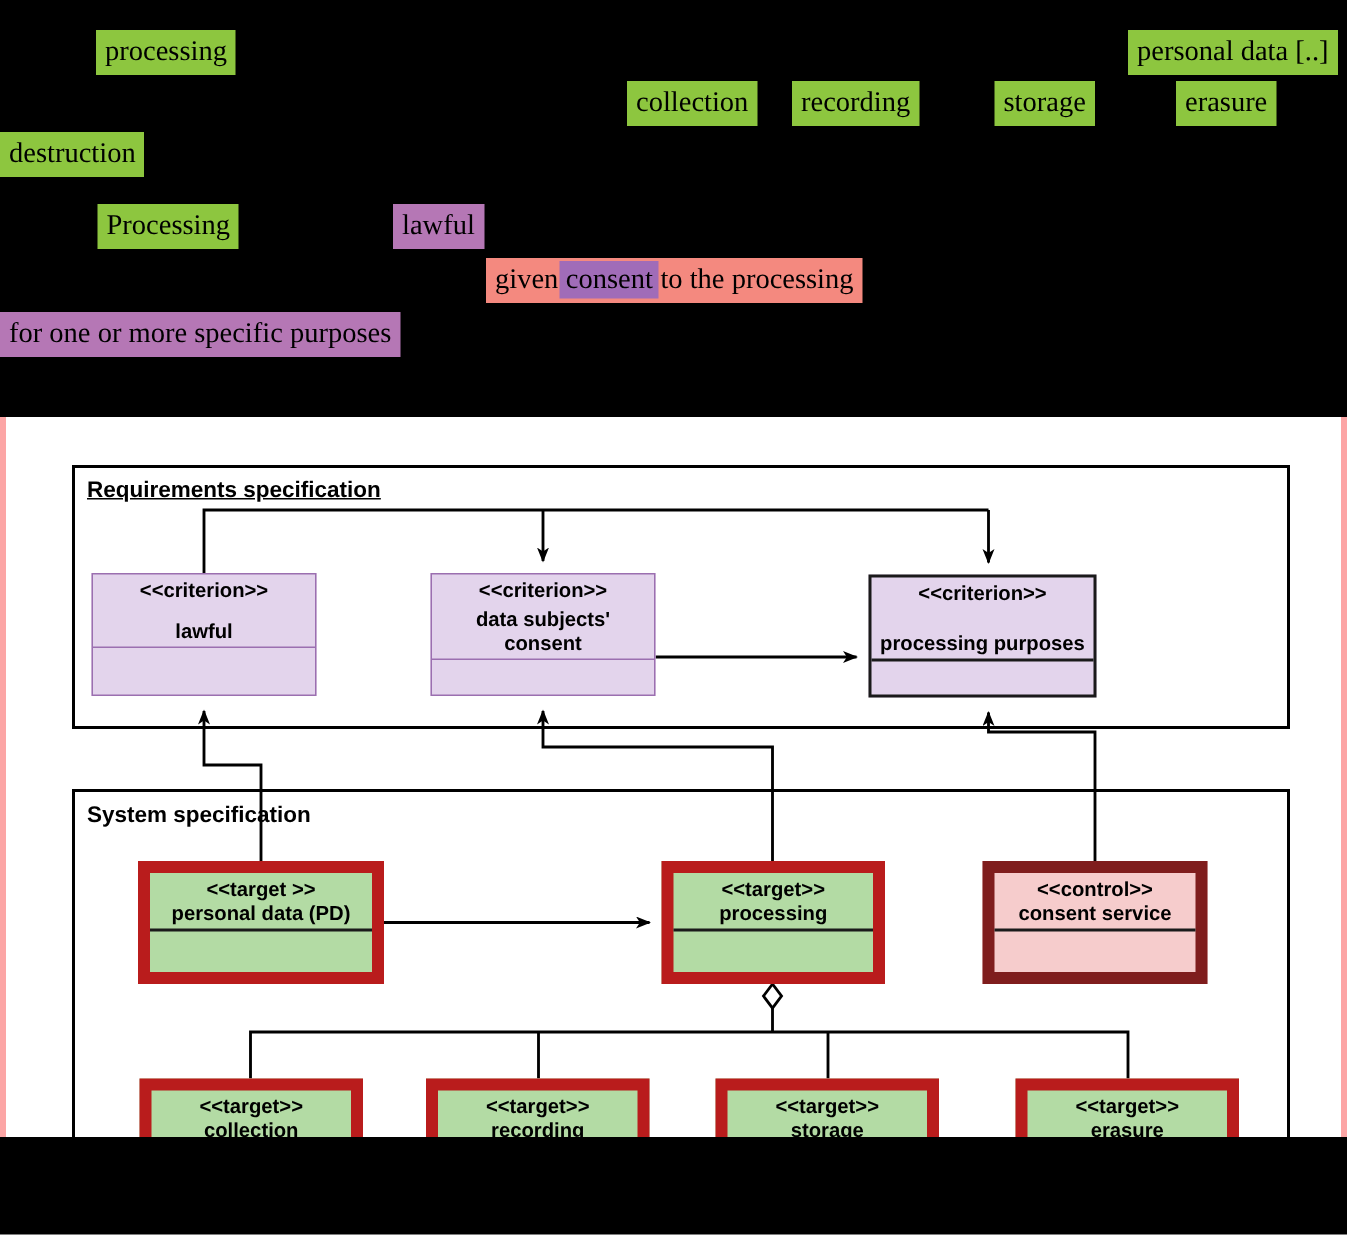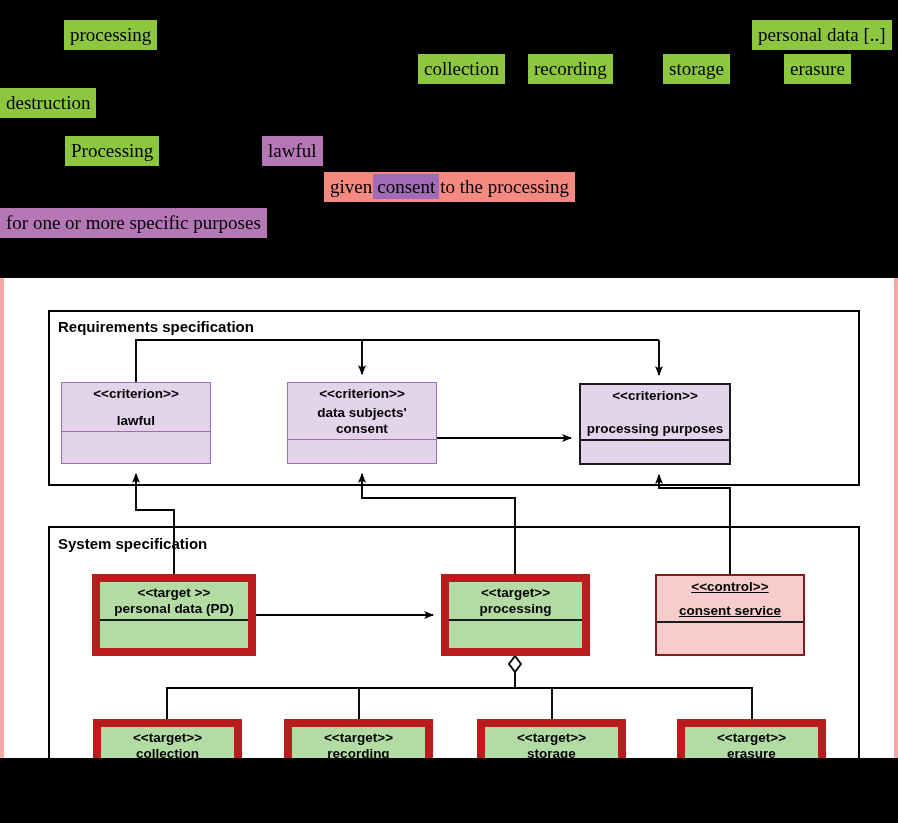--- a/index.html
+++ b/index.html
@@ -119,22 +119,21 @@
   .uml.target {
     background: #B3DBA4;
     border: 8px solid #b91c1c;
   }
   .uml.target .uml-body {
     border-top: 2px solid #1a1a1a;
   }
   
   .uml.control {
     background: #F6CCCC;
-    border: 2px solid #7f1d1d;
-    text-decoration: underline;
+    border: 8px solid #7f1d1d;
   }
   .uml.control .uml-body {
     border-top: 2px solid #1a1a1a;
   }
 </style>
 </head>
 <body>
 
 <div id="page">
 
@@ -217,21 +216,21 @@
         <path d="M511,392 L511,410"></path>
         <path d="M163,441 L163,410 L748,410 L748,441"></path>
         <path d="M355,410 L355,441"></path>
         <path d="M548,410 L548,441"></path>
       </g>
 
       <polygon points="511,378 517,386 511,394 505,386" fill="#ffffff" stroke="#000000" stroke-width="1.9"></polygon>
     </svg>
 
     <div class="panel" style="left:44px; top:32px; width:812px; height:176px;"></div>
-    <div class="panel-title" style="left:54px; top:40px;">Requirements specification</div>
+    <div class="panel-title" style="left:54px; top:40px;text-decoration:underline;">Requirements specification</div>
 
     <div class="panel" style="left:44px; top:248px; width:812px; height:288px;"></div>
     <div class="panel-title" style="left:54px; top:257px;text-align:right;">System specification</div>
 
     <div class="uml criterion" style="left:57px; top:104px; width:150px; height:82px;">
       <div class="uml-head">
         <span class="uml-stereo">&lt;&lt;criterion&gt;&gt;</span>
         <span class="uml-name">lawful</span>
       </div>
       <div class="uml-body" style="height:32px;"></div>

